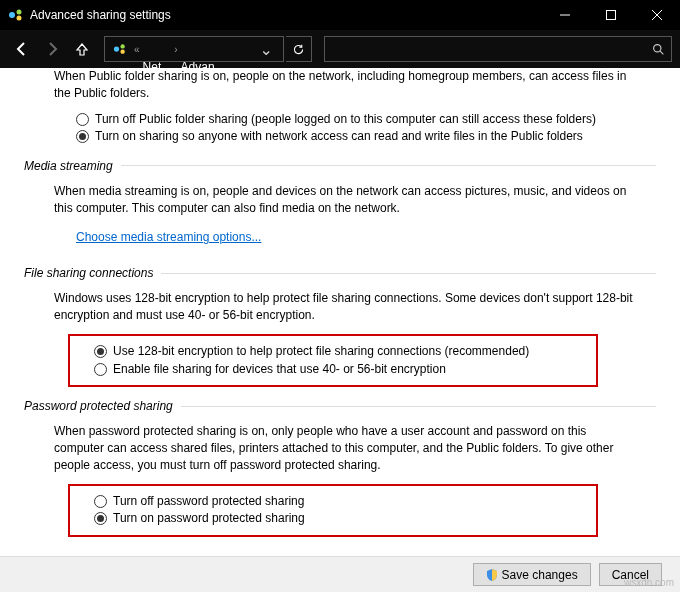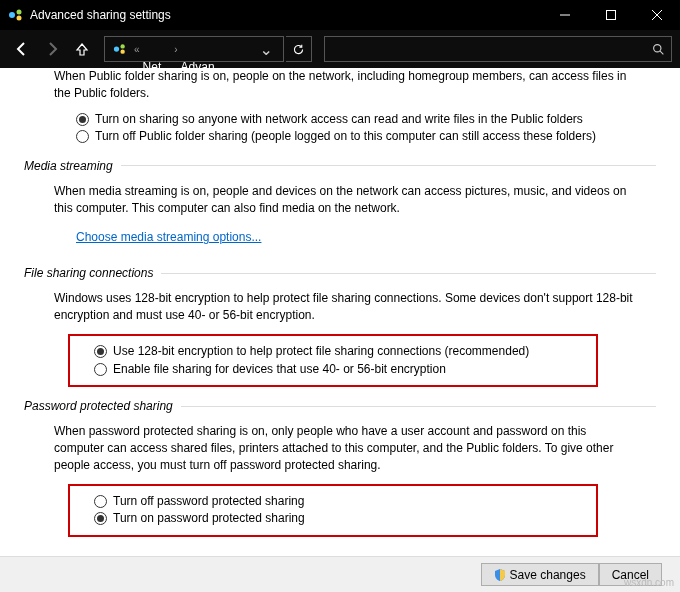--- a/index.html
+++ b/index.html
@@ -34,21 +34,21 @@
   .radio.checked::after { content: ""; width: 7px; height: 7px; background: #333; border-radius: 50%; }
   .radio-label { line-height: 1.3; max-width: 520px; }
   .section-head { margin: 10px 0 10px 0; display: flex; align-items: center; font-style: italic; }
   .section-head-text { color: #000; }
   .section-head-line { flex: 1; border-bottom: 1px solid #ddd; margin-left: 8px; }
   .link { color: #0066cc; text-decoration: underline; display: inline-block; margin: 4px 0 12px 52px; }
   .highlight-box { border: 2px solid #c00; padding: 6px 8px; margin: 4px 0 12px 44px; width: 530px; }
   .highlight-box .radio-row { margin-left: 16px; }
 
   
-  .footer { position: absolute; bottom: 0; left: 0; right: 0; height: 36px; background: #f0f0f0; border-top: 1px solid #ddd; display: flex; align-items: center; justify-content: flex-end; padding-right: 18px; }
+  .footer { position: absolute; bottom: 0; left: 0; right: 0; height: 36px; background: #f0f0f0; border-top: 1px solid #ddd; display: flex; align-items: center; justify-content: flex-end; padding-right: 18px; gap: 8px; }
   .btn { border: 1px solid #adadad; background: #e1e1e1; height: 23px; padding: 0 12px; font-size: 12px; display: flex; align-items: center; gap: 4px; }
   .shield { width: 12px; height: 12px; }
 
   .watermark { position: absolute; bottom: 4px; right: 6px; font-size: 10px; color: #bbb; }
 </style>
 </head>
 <body>
 
 <div class="titlebar">
   <svg class="titlebar-icon" viewBox="0 0 16 16">
@@ -117,26 +117,26 @@
         <line x1="10" y1="10" x2="14" y2="14" stroke="#ccc" stroke-width="1.4"></line>
       </svg>
   </div>
 </div>
 
 <div class="content">
 
   <p class="section-desc">When Public folder sharing is on, people on the network, including homegroup members, can access files in the Public folders.</p>
   <div class="radio-group">
     <div class="radio-row">
+      <span class="radio"></span>
+      <span class="radio-label">Turn off Public folder sharing (people logged on to this computer can still access these folders)</span>
+    </div>
+    <div class="radio-row">
       <span class="radio checked"></span>
       <span class="radio-label">Turn on sharing so anyone with network access can read and write files in the Public folders</span>
-    </div>
-    <div class="radio-row">
-      <span class="radio"></span>
-      <span class="radio-label">Turn off Public folder sharing (people logged on to this computer can still access these folders)</span>
     </div>
   </div>
 
   <div class="section-head">
     <span class="section-head-text">Media streaming</span>
     <span class="section-head-line"></span>
   </div>
   <p class="section-desc">When media streaming is on, people and devices on the network can access pictures, music, and videos on this computer. This computer can also find media on the network.</p>
   <a class="link">Choose media streaming options...</a>
 

